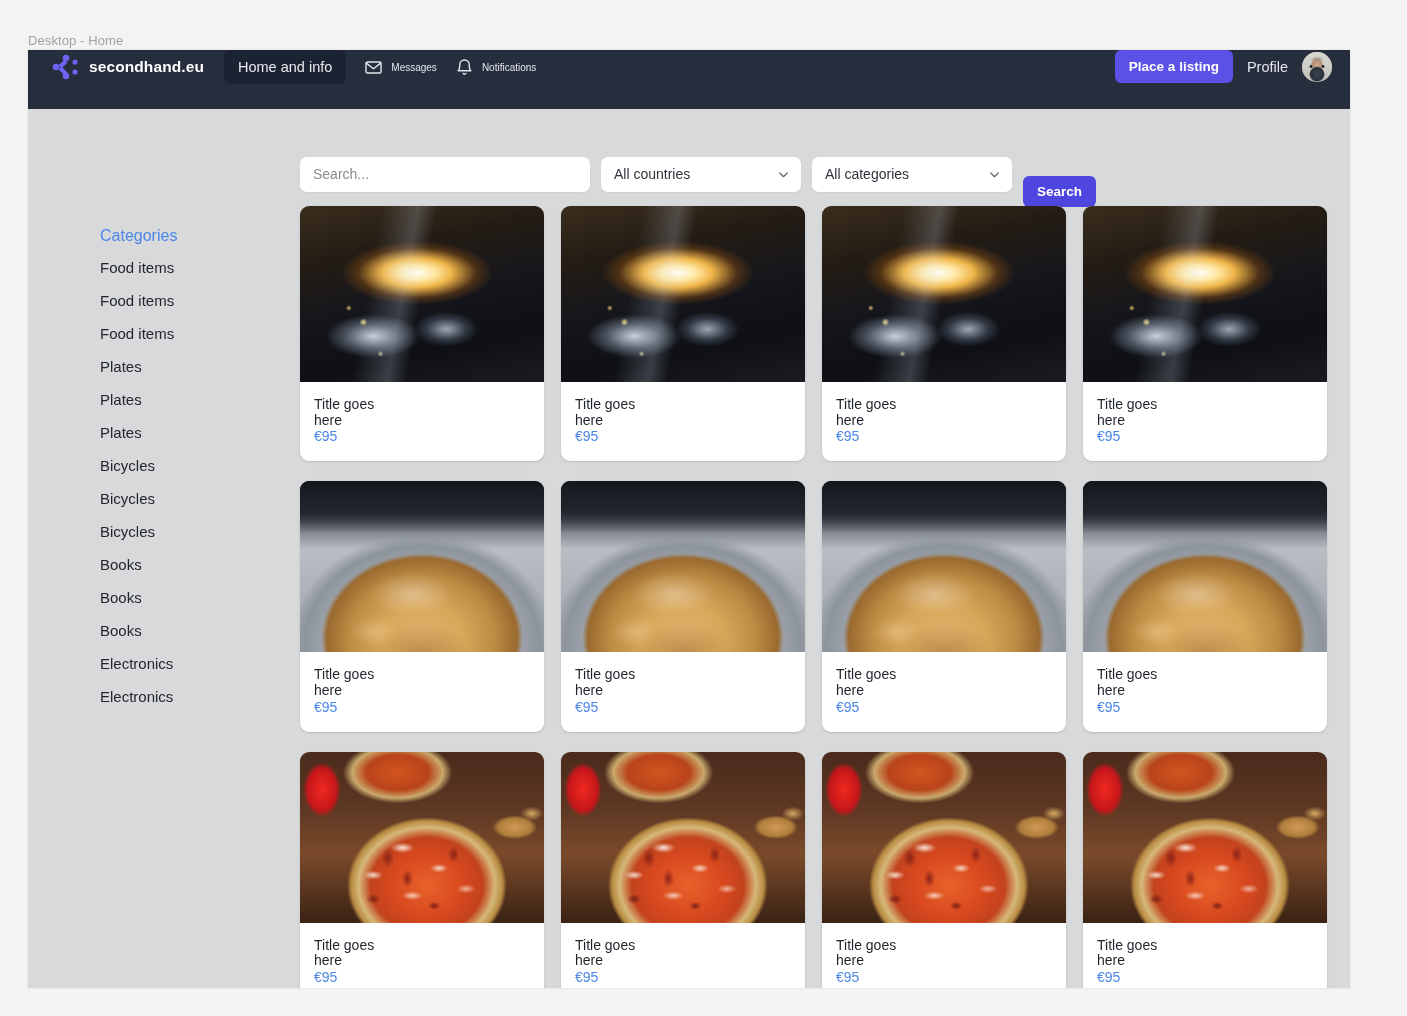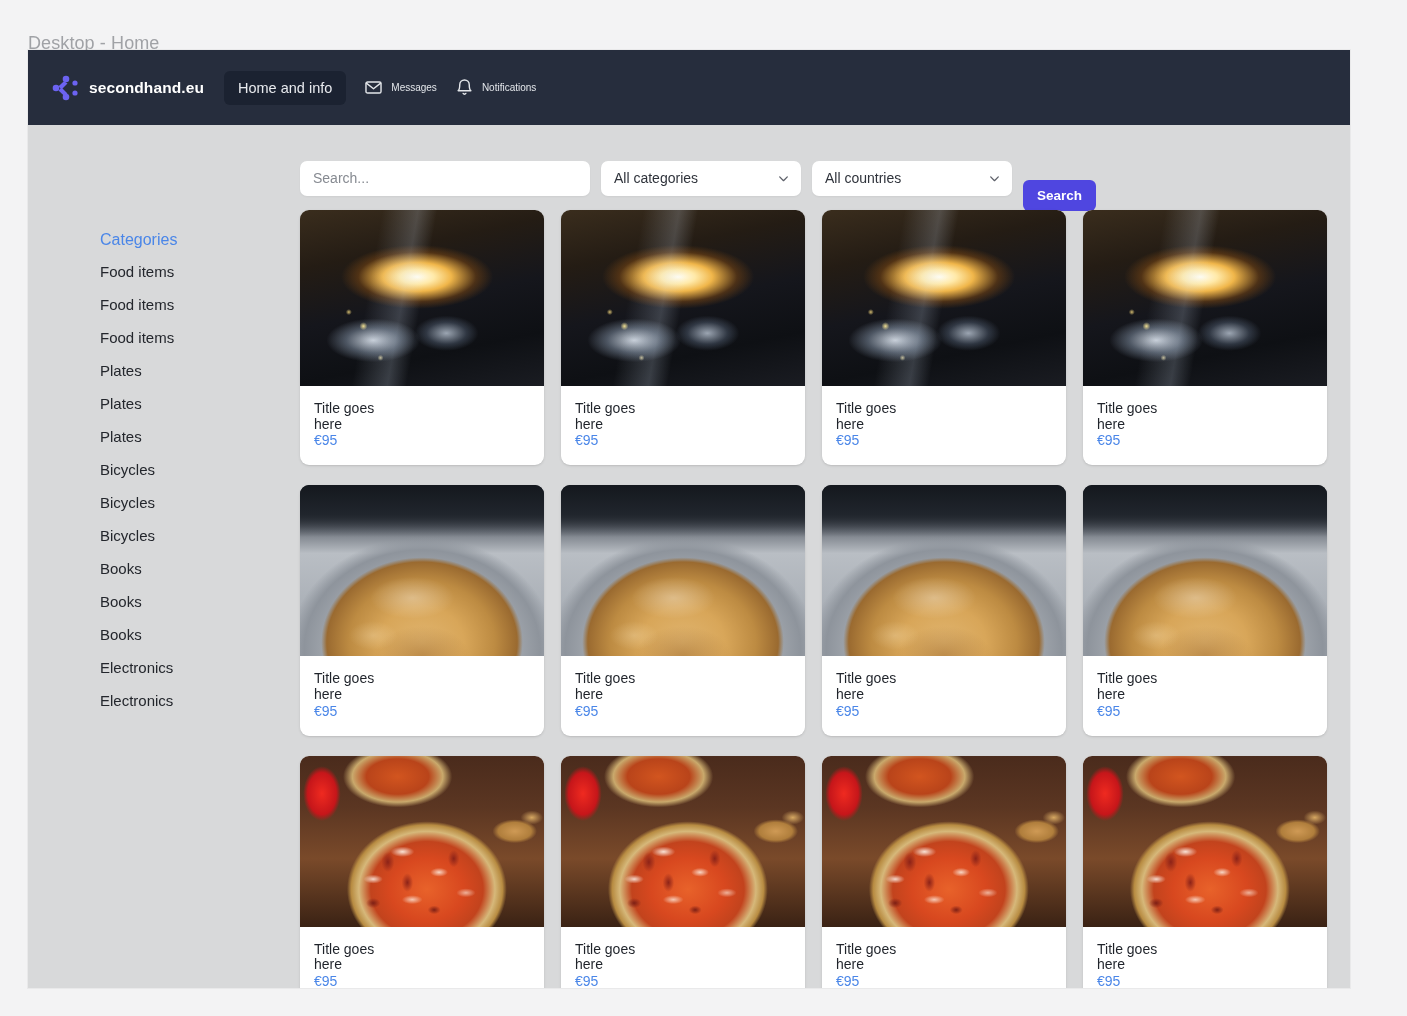--- a/index.html
+++ b/index.html
@@ -8,38 +8,38 @@
     background: #f3f3f4;
     font-family: "Liberation Sans", sans-serif;
     overflow: hidden;
   }
 
   
   #desktop { position: relative; width: 1407px; height: 1016px; background: #f3f3f4; }
 
   #window-title {
     position: absolute; left: 28px; top: 33px;
-    font-size: 18px; color: #a0a2a6; letter-spacing: .1px;
+    font-size: 13px; color: #a0a2a6; letter-spacing: .1px;
     white-space: nowrap;
   }
 
   
   #app-window {
     position: absolute; left: 28px; top: 50px;
     width: 1322px; height: 938px;
     background: #d8d9da;
     overflow: hidden;
     box-shadow: 0 0 0 1px rgba(0,0,0,.04);
   }
 
   
   #site-header {
-    height: 75px; width: 100%;
+    height: 59px; width: 100%;
     background: #262d3d;
-    display: flex; align-items: center;
+    display: flex; align-items: flex-start;
     padding: 0 12px 0 16px;
   }
   .hdr-left { display: flex; align-items: center; gap: 0; }
 
   .brand { display: flex; align-items: center; gap: 9px; padding: 0 6px; }
   .logo-mark { width: 30px; height: 30px; position: relative; flex: 0 0 30px; }
   .brand-name { color: #ffffff; font-size: 15.5px; font-weight: 700; letter-spacing: .1px; }
 
   .nav-pill {
     margin-left: 14px;
@@ -71,21 +71,21 @@
     background: #b9b5ae;
     overflow: hidden; position: relative; flex: 0 0 30px;
   }
 
   
   #page-body { position: relative; width: 100%; height: 879px; background: #d8d9da; }
 
   
   #search-row {
     display: flex; align-items: center; gap: 11px;
-    padding: 20px 0 0 272px;
+    padding: 32px 0 0 272px;
   }
   .search-input {
     width: 290px; height: 35px;
     background: #fff; border: none; border-radius: 7px;
     padding: 0 13px; font-size: 14px; color: #30343c;
     font-family: inherit;
     box-shadow: 0 1px 2px rgba(0,0,0,.05);
   }
   .search-input::placeholder { color: #868a91; }
   .select-box {
@@ -277,39 +277,46 @@
             <svg width="19" height="19" viewBox="0 0 24 24" fill="none" stroke="#e3e6ea" stroke-width="1.8" stroke-linecap="round" stroke-linejoin="round">
               <path d="M18 8.5a6 6 0 1 0-12 0c0 6-2 7.5-2 7.5h16s-2-1.5-2-7.5"></path>
               <path d="M10.3 19.5a2 2 0 0 0 3.4 0"></path>
             </svg>
           </span>
           <span>Notifications</span>
         </div>
 
       </div>
 
+      <div class="hdr-right">
+        <button class="btn-primary">Place a listing</button>
+        <span class="profile-label">Profile</span>
+        <span class="avatar">
+            <span class="avatar-art"></span>
+          </span>
+      </div>
 
     </div>
 
     <div id="page-body">
 
       <div id="search-row">
         <input class="search-input" type="text" placeholder="Search..." style="">
 
-        <div class="select-box">
-          <span>All categories</span>
+        <div class="select-box wide">
+          <span>All countries</span>
           <span class="chev">
             <svg width="13" height="13" viewBox="0 0 24 24" fill="none" stroke="#5d6069" stroke-width="2.4" stroke-linecap="round" stroke-linejoin="round">
                 <path d="M5 9l7 7 7-7"></path>
               </svg>
           </span>
         </div>
 
-        <div class="select-box wide">
-          <span>All countries</span>
+        <div class="select-box">
+          <span>All categories</span>
           <span class="chev">
             <svg width="13" height="13" viewBox="0 0 24 24" fill="none" stroke="#5d6069" stroke-width="2.4" stroke-linecap="round" stroke-linejoin="round">
                 <path d="M5 9l7 7 7-7"></path>
               </svg>
           </span>
         </div>
 
         <button class="btn-search">Search</button>
       </div>
 

